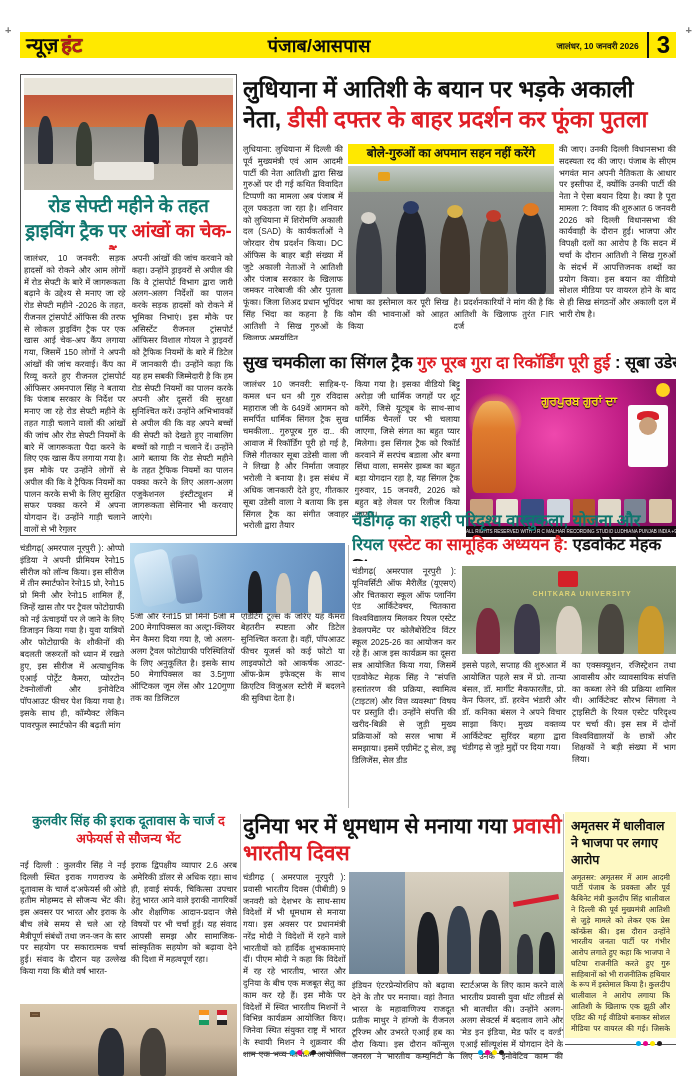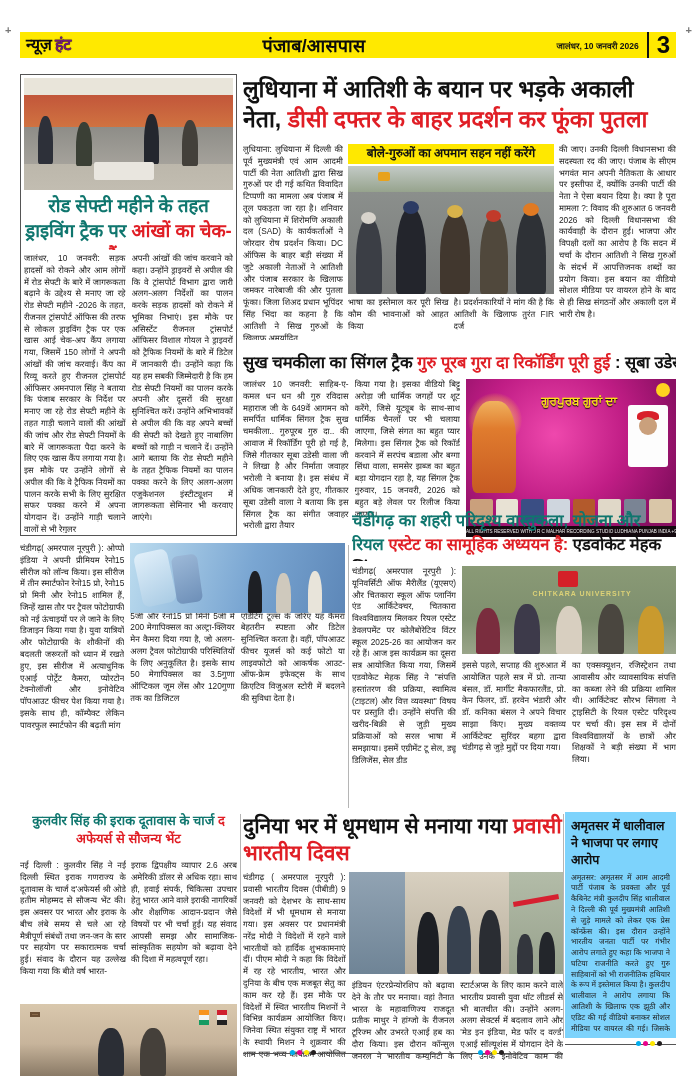--- a/index.html
+++ b/index.html
@@ -5,23 +5,23 @@
   *{margin:0;padding:0;box-sizing:border-box}
   html,body{background:#fff}
   body{font-family:"Liberation Sans","DejaVu Sans",sans-serif;color:#222}
   .page{position:relative;width:696px;height:1076px;background:#fff;overflow:hidden}
   .crop{position:absolute;color:#777;font-size:11px;font-weight:bold}
   .crop.cl{left:5px;top:24px}.crop.cr{right:4px;top:24px}
 
   
   .masthead{position:absolute;left:20px;top:32px;width:656px;height:26px;background:#ffe900;
     display:flex;align-items:center;justify-content:space-between;padding:0 6px}
-  .logo{display:flex;align-items:flex-end;gap:3px;font-weight:800;font-size:16px;line-height:1}
+  .logo{display:flex;align-items:flex-end;gap:3px;font-weight:800;font-size:20px;line-height:1}
   .logo .lb{color:#0b0b0b}
-  .logo .lr{color:#701a75;text-shadow:0 0 1px #000}
+  .logo .lr{color:#b91c1c;text-shadow:0 0 1px #000}
   .sect{font-weight:800;font-size:18px;color:#0b0b0b;letter-spacing:.2px}
   .hright{display:flex;align-items:center;gap:8px;height:100%}
   .hdate{font-size:8.5px;font-weight:700;color:#111}
   .hsep{width:2px;height:100%;background:#111;display:inline-block}
   .hpage{font-size:24px;font-weight:800;color:#0b0b0b;line-height:1}
 
   
   .hl-red{color:#e01e25}.hl-blue{color:#0f766e}.hl-black{color:#111}
   .bodytxt{font-size:8.3px;line-height:1.42;text-align:justify;color:#1c1c1c;overflow:hidden}
   .cols{display:flex}
@@ -113,21 +113,21 @@
   .pbd .body{position:relative;display:flex;gap:6px;height:188px}
   .pbd .bodytxt{flex:1}
   .pbd .c2,.pbd .c3{padding-top:108px}
   .pbd .photo{position:absolute;left:106px;top:0;width:214px;height:102px;background:#cfc7b8;display:flex}
   .pbd .pb-l{width:56px;height:100%;background:linear-gradient(180deg,#91a3b3,#6f8496)}
   .pbd .pb-c{flex:1;height:100%;background:linear-gradient(180deg,#d8d0c0,#b8ae9c);position:relative}
   .pbd .pb-r{width:54px;height:100%;background:linear-gradient(180deg,#b3bca8,#97a18c);position:relative}
   .pbd .ribbon{position:absolute;left:4px;top:26px;width:46px;height:5px;background:#d62030;transform:rotate(-10deg)}
 
   
-  .amr{position:absolute;left:565px;top:812px;width:111px;height:226px;background:#7dd3fc;padding:6px 6px}
+  .amr{position:absolute;left:565px;top:812px;width:111px;height:226px;background:#fef9c3;padding:6px 6px}
   .amr h3{font-size:12.5px;line-height:1.35;font-weight:800;color:#111;margin-bottom:4px}
   .amr .bodytxt{font-size:7.6px;height:160px}
 
   
   .vrule{position:absolute;width:1px;background:#b5b5b5}
   .regline{position:absolute;height:1px;background:#555}
   .dots{position:absolute;display:flex;gap:2px}
   .dots i{width:5px;height:5px;border-radius:50%;display:block}
 </style>
 </head>

